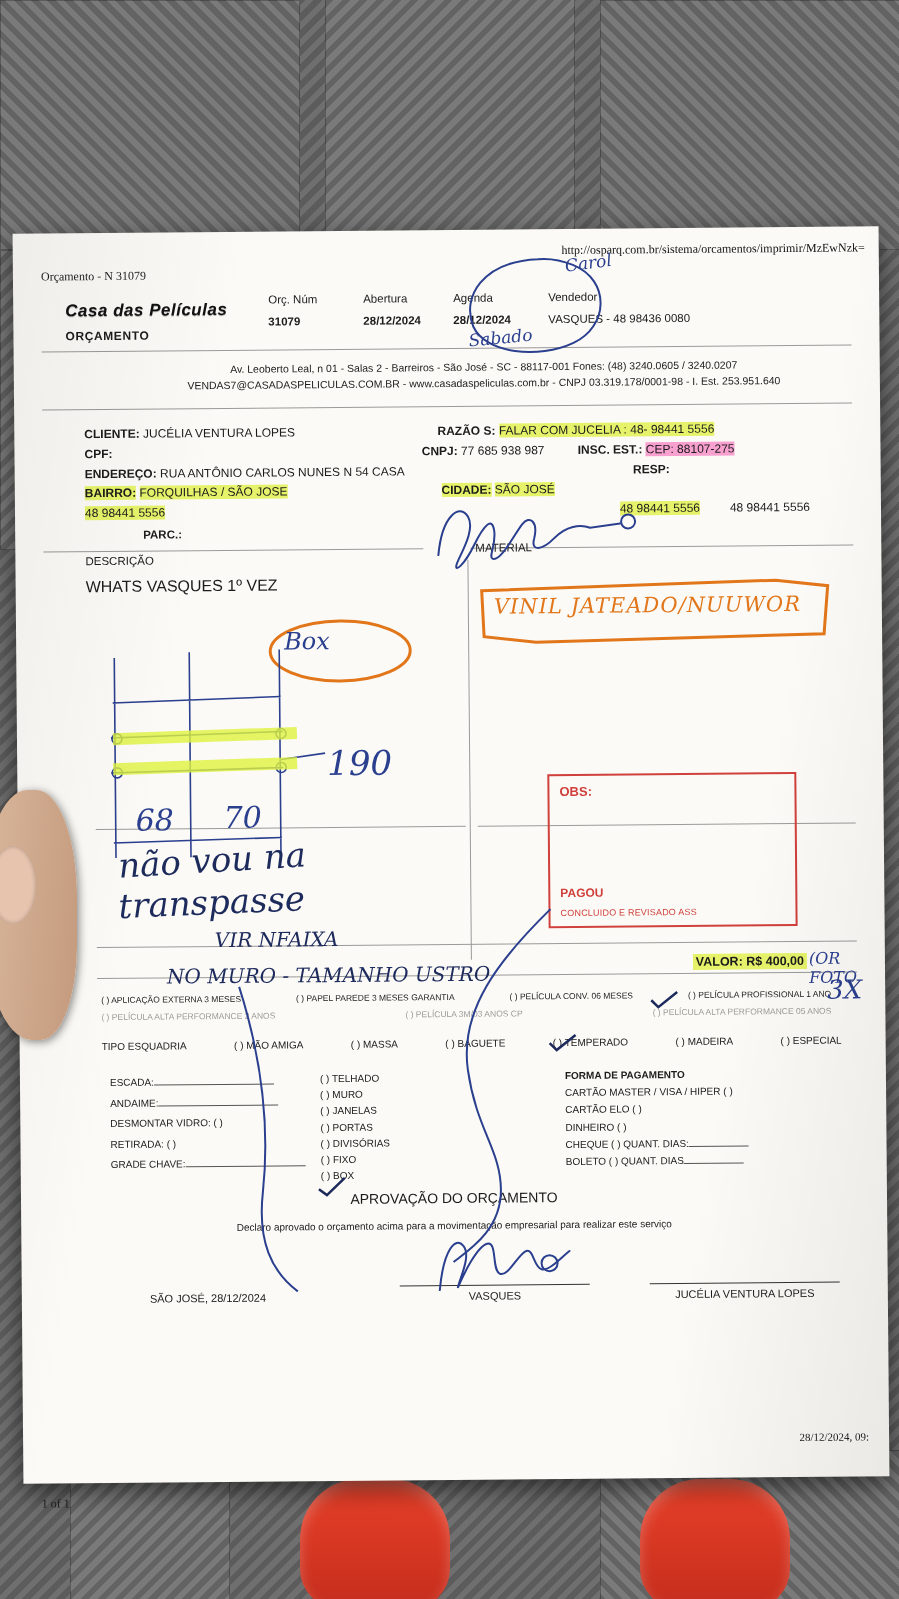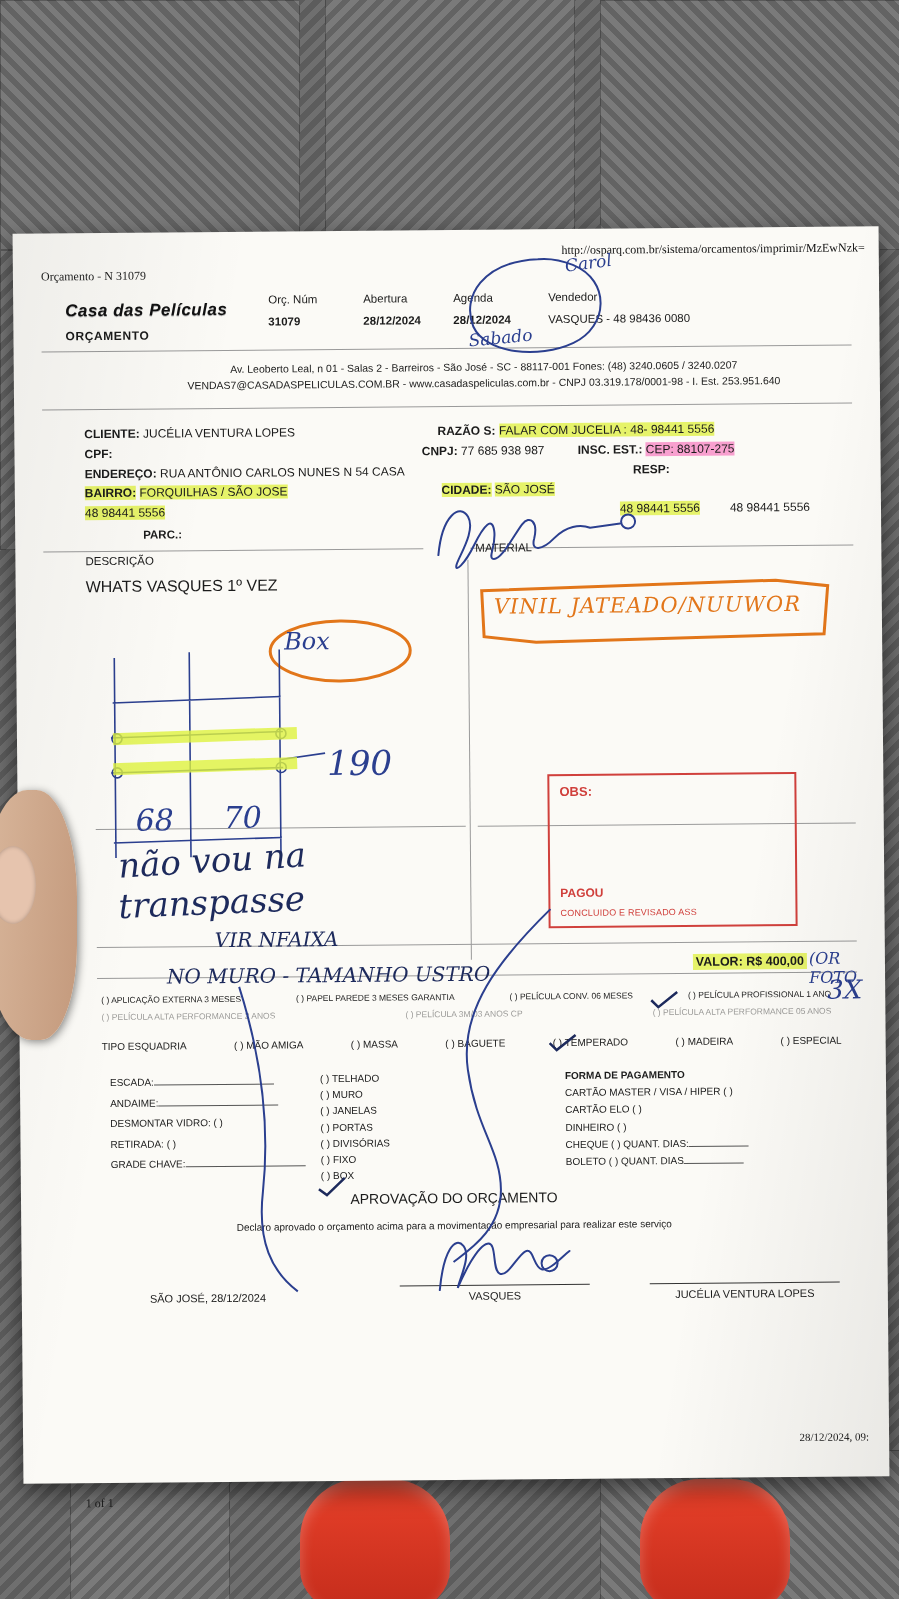--- a/index.html
+++ b/index.html
@@ -140,21 +140,21 @@
 
   .aprov{position:absolute;left:0;right:0;top:960px;text-align:center;font-size:14px;}
   .declaro{position:absolute;left:0;right:0;top:990px;text-align:center;font-size:10px;}
   .sig-left{position:absolute;left:128px;top:1060px;font-size:11px;}
   .sig-line-a{position:absolute;left:378px;top:1055px;width:190px;border-top:1px solid #333;}
   .sig-line-b{position:absolute;left:628px;top:1055px;width:190px;border-top:1px solid #333;}
   .sig-a{position:absolute;left:378px;top:1060px;width:190px;text-align:center;font-size:11px;}
   .sig-b{position:absolute;left:628px;top:1060px;width:190px;text-align:center;font-size:11px;}
 
   .foot-date{position:absolute;right:20px;bottom:34px;font-size:11px;font-family:"Liberation Serif",serif;}
-  .foot-page{position:absolute;left:18px;bottom:10px;font-size:12px;font-family:"Liberation Serif",serif;margin-left:44px;}
+  .foot-page{position:absolute;left:18px;bottom:10px;font-size:12px;font-family:"Liberation Serif",serif;}
 
   
   .hw{position:absolute;pointer-events:none;}
   .ink-blue{color:#2b3f8f;}
   .ink-orange{color:#e2761a;}
   .ink-dark{color:#1d2a5c;}
   .hand{font-family:"DejaVu Serif", serif;font-style:italic;}
   .hl{position:absolute;background:#dff23f;opacity:.8;}
 </style>
 </head>

